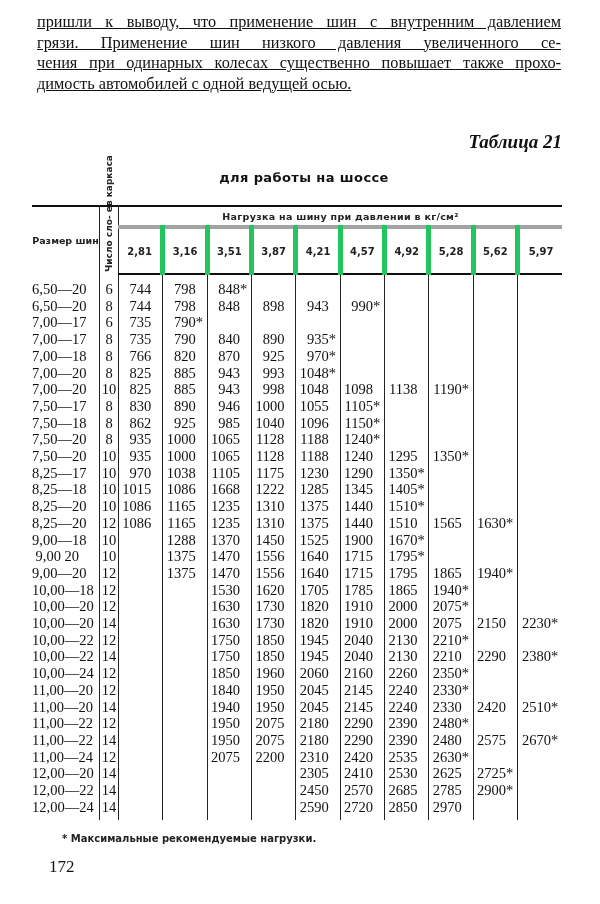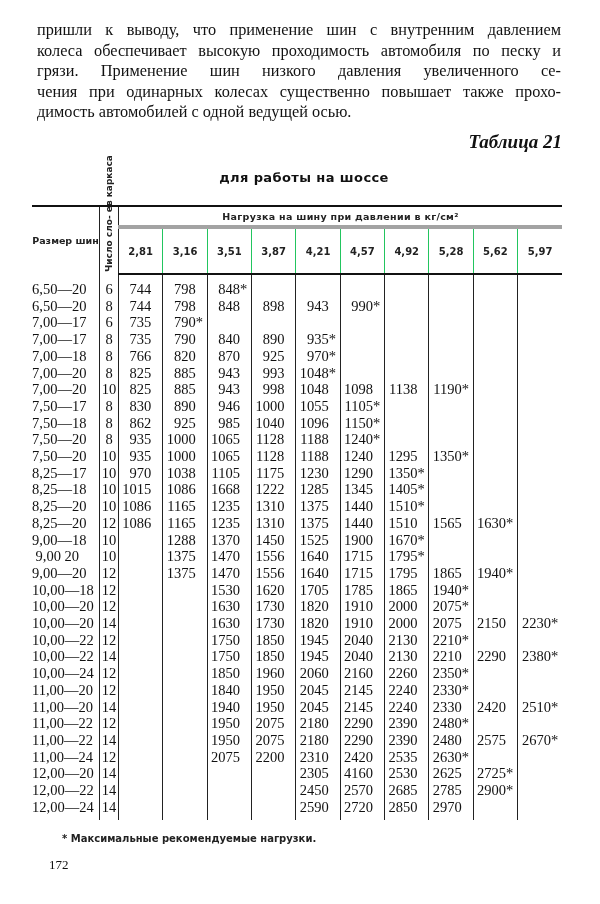--- a/index.html
+++ b/index.html
@@ -1,59 +1,58 @@
 <!DOCTYPE html>
 <html><head>
 <meta charset="utf-8">
 <style>
   html, body { margin: 0; padding: 0; background: #ffffff; }
   body { width: 600px; height: 904px; position: relative; overflow: hidden;
          font-family: "Liberation Serif", "DejaVu Serif", serif; color: #111; }
-  .para { position: absolute; left: 37px; top: 20px; width: 524px;
-          font-size: 16.3px; line-height: 20.5px; text-align: justify; }
+  .para { position: absolute; left: 37px; top: 12px; width: 524px;
+          font-size: 16.3px; line-height: 20.5px; text-align: justify; text-decoration: underline; }
   .para .line { display: block; text-align: justify; text-align-last: justify; white-space: nowrap; }
   .para .line.last { text-align-last: left; }
   .table-label { position: absolute; right: 38px; top: 131px; font-style: italic;
                  font-size: 19px; font-weight: bold; }
   .table-title { position: absolute; left: 40px; width: 528px; top: 170px;
                  text-align: center; font-family: "DejaVu Sans", sans-serif;
                  font-weight: bold; font-size: 13px; line-height: 15px; letter-spacing: 0.4px; }
   .tbl { position: absolute; left: 32px; top: 205px; width: 530px; }
   table { border-collapse: collapse; width: 100%; table-layout: fixed; }
   th, td { padding: 0; }
   thead tr.top th { border-top: 2.5px solid #111; }
   th { font-family: "DejaVu Sans", sans-serif; font-weight: bold; font-size: 9.5px; color: #222; }
   th.size { width: 67px; line-height: 17px; text-align: center; vertical-align: middle; }
   th.plies { width: 18px; border-left: 1px solid #222; border-right: 1px solid #222; }
   th.plies .rot { writing-mode: vertical-rl; transform: rotate(180deg); font-size: 9px; line-height: 10px;
                   white-space: nowrap; margin: 0 auto; display: block; height: 62px; text-align: center; }
   th.group { height: 18px; font-weight: bold; letter-spacing: 0.3px; border-bottom: 4px solid #a3a3a3; }
-  th.p { height: 44px; border-right: 1px solid #22c55e; font-size: 10px; }
+  th.p { height: 44px; border-right: 5px solid #22c55e; font-size: 10px; }
   th.p:last-child { border-right: none; }
   thead tr.pr th { border-bottom: 2px solid #111; }
   tbody td { font-size: 14.5px; height: 16.7px; line-height: 16.7px; text-align: right;
              white-space: nowrap; }
   tbody td.size { text-align: right; padding-right: 20px; }
   tbody td.plies { text-align: center; border-left: 1px solid #222; border-right: 1px solid #222; }
   tbody td.v { border-right: 1px solid #222; padding-right: 4px; }
   tbody td.v:last-child { border-right: none; }
   tbody tr:first-child td { padding-top: 6px; }
   tbody tr:last-child td { padding-bottom: 4px; }
   .star { display: inline-block; width: 7px; text-align: left; }
   .nostar { display: inline-block; width: 7px; }
   .footnote { position: absolute; left: 62px; top: 833px; font-family: "DejaVu Sans", sans-serif;
               font-size: 10px; font-weight: bold; color: #222; }
-  .page-num { position: absolute; left: 49px; top: 857px; font-size: 13px; }
+  .page-num { position: absolute; left: 49px; top: 857px; font-size: 17px; }
 </style>
 </head>
 <body>
 
 <div class="para">
   <span class="line">пришли к выводу, что применение шин с внутренним давлением</span>
-  <span class="line">колеса обеспечивает высокую проходимость автомобиля по песку и</span>
   <span class="line">грязи. Применение шин низкого давления увеличенного се-</span>
   <span class="line">чения при одинарных колесах существенно повышает также прохо-</span>
   <span class="line last">димость автомобилей с одной ведущей осью.</span>
 </div>
 
 <div class="table-label">Таблица 21</div>
 
 <div class="table-title">
   <div>для работы на шоссе</div>
 </div>
@@ -491,21 +490,21 @@
           <td class="v"></td>
         </tr>
         <tr>
           <td class="size">12,00—20</td>
           <td class="plies">14</td>
           <td class="v"></td>
           <td class="v"></td>
           <td class="v"></td>
           <td class="v"></td>
           <td class="v"><span>2305</span><span class="nostar"></span></td>
-          <td class="v"><span>4160</span><span class="nostar"></span></td>
+          <td class="v"><span>2410</span><span class="nostar"></span></td>
           <td class="v"><span>2530</span><span class="nostar"></span></td>
           <td class="v"><span>2625</span><span class="nostar"></span></td>
           <td class="v"><span>2725</span><span class="star">*</span></td>
           <td class="v"></td>
         </tr>
         <tr>
           <td class="size">12,00—22</td>
           <td class="plies">14</td>
           <td class="v"></td>
           <td class="v"></td>

